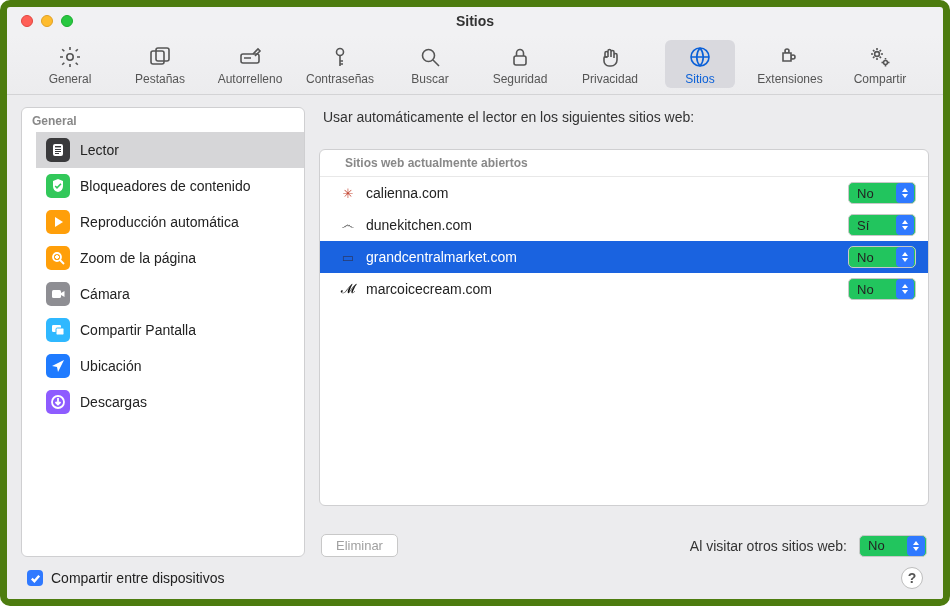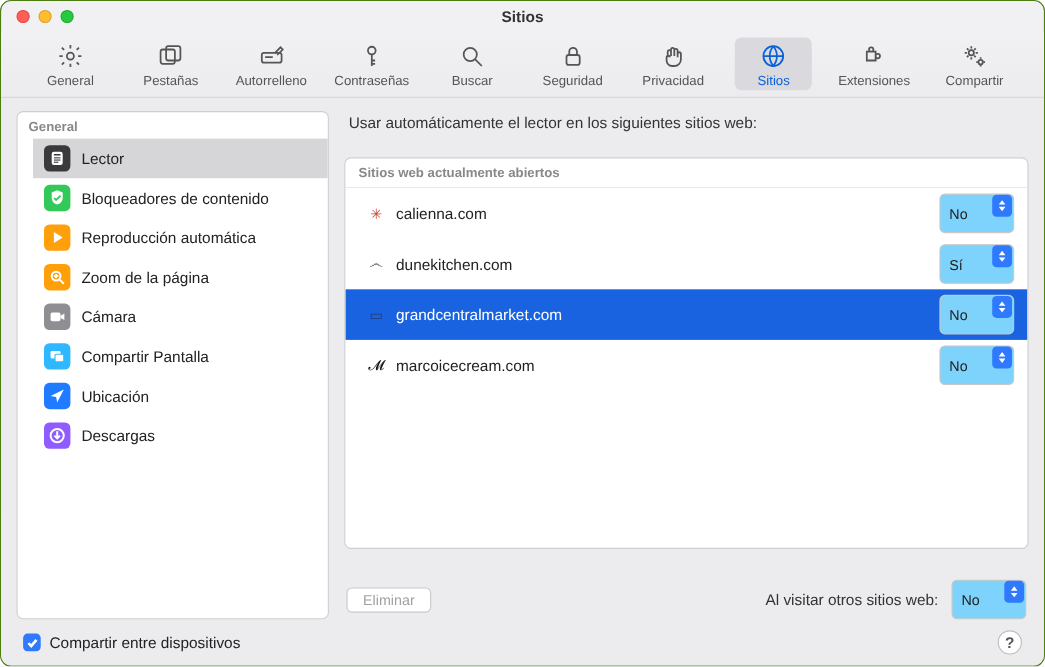--- a/index.html
+++ b/index.html
@@ -1,21 +1,21 @@
 <!DOCTYPE html>
 <html><head>
 <meta charset="utf-8">
 <style>
 * { box-sizing: border-box; margin: 0; padding: 0; font-family: -apple-system, "Helvetica Neue", Arial, sans-serif; }
 body { background: #fff; width: 950px; height: 606px; overflow: hidden; }
 
 .window {
   width: 950px; height: 606px;
   background: #f1f1f3;
-  border: 1px solid #4d7c0f;
+  border: 7px solid #4d7c0f;
   border-radius: 10px;
   display: flex; flex-direction: column;
   overflow: hidden;
 }
 
 
 .titlebar { height: 28px; display: flex; align-items: center; position: relative; }
 .traffic { display: flex; gap: 8px; padding-left: 14px; }
 .tl { width: 12px; height: 12px; border-radius: 50%; }
 .tl.red { background: #ff5f57; border: 0.5px solid #e24640; }
@@ -74,35 +74,35 @@
 .list-box {
   flex: 1;
   background: #fff;
   border: 1px solid #cfcfd1;
   border-radius: 6px;
   overflow: hidden;
   display: flex; flex-direction: column;
 }
 .list-header {
   font-size: 12px; font-weight: 600; color: #888;
-  padding: 6px 12px;
+  padding: 6px 25px;
   border-bottom: 1px solid #e8e8e8;
 }
 .row {
   display: flex; align-items: center;
   padding: 5px 12px 5px 20px;
   gap: 10px; font-size: 14px; color: #222;
 }
 .row-favicon { width: 16px; height: 16px; display:flex; align-items:center; justify-content:center; font-size: 13px; }
 .row-domain { flex: 1; }
 .row.selected { background: #1a63e0; color: #fff; }
 .row.selected .row-favicon { color: #fff; }
 .select-ctl {
-  width: 68px; height: 36px;
-  background: #7dd3fc; border: 1px solid #c8c8c8; border-radius: 5px;
+  width: 68px; height: 22px;
+  background: #22c55e; border: 1px solid #c8c8c8; border-radius: 5px;
   display: flex; align-items: center;
   font-size: 13px; color: #222;
   padding-left: 8px;
   position: relative;
 }
 .select-arrows {
   width: 18px; height: 20px; position: absolute; right: 1px; top: 0px;
   background: #2f79ff; border-radius: 4px;
   display: flex; flex-direction: column; align-items: center; justify-content: center;
 }

